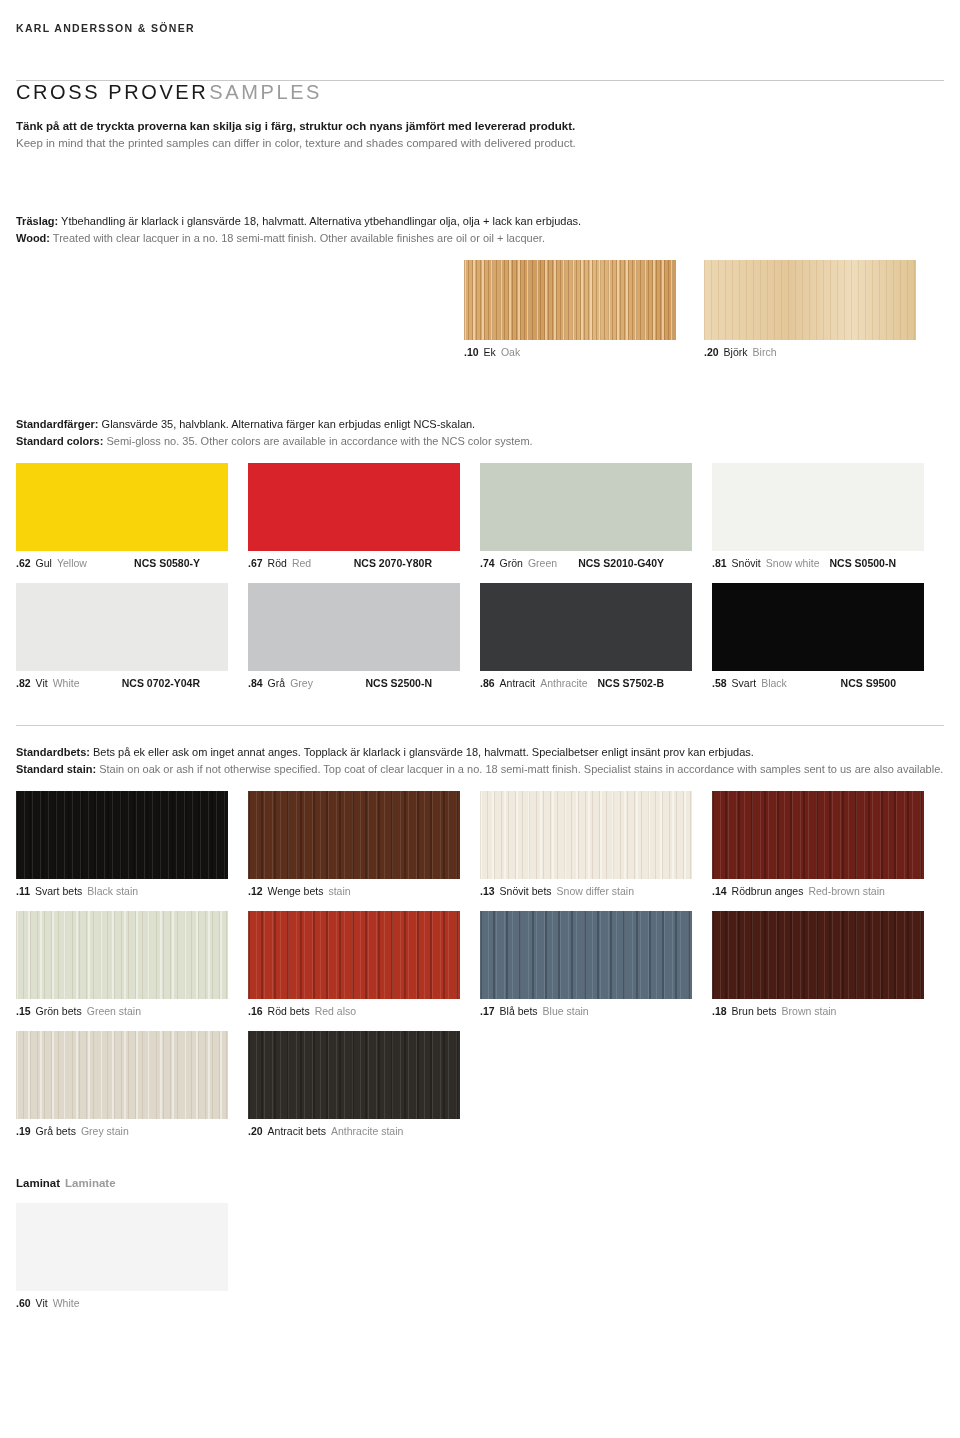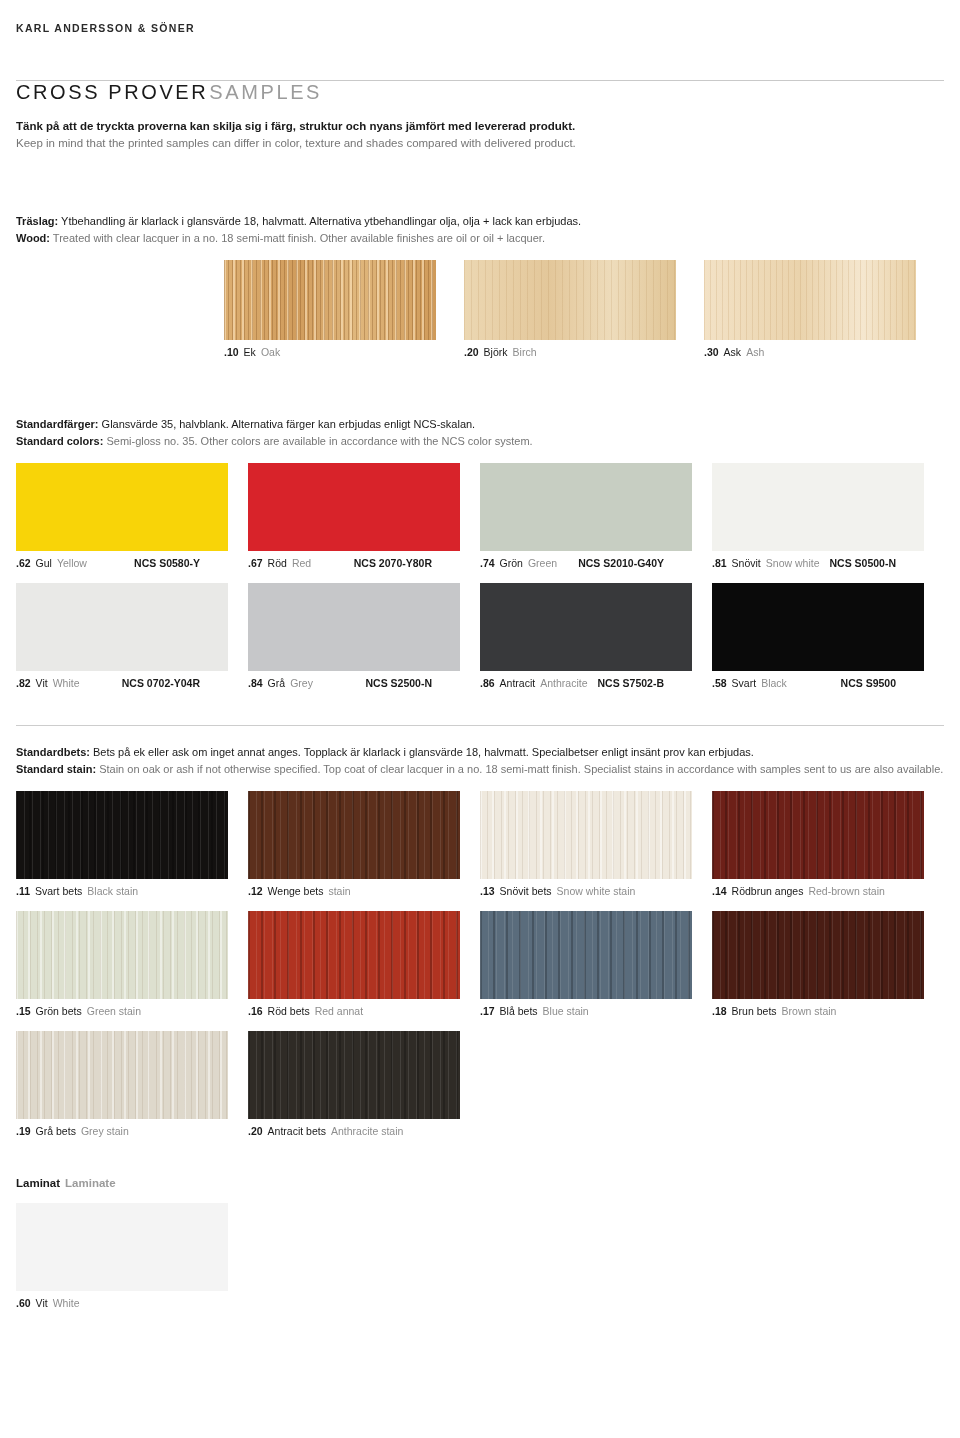--- a/index.html
+++ b/index.html
@@ -188,28 +188,20 @@
       </div>
     </div>
     <div class="cell">
       <div class="swatch grain-birch"></div>
       <div class="caption">
         <span class="code">.20</span>
         <span class="name-sv">Björk</span>
         <span class="name-en">Birch</span>
       </div>
     </div>
-    <div class="cell">
-      <div class="swatch grain-ash"></div>
-      <div class="caption">
-        <span class="code">.30</span>
-        <span class="name-sv">Ask</span>
-        <span class="name-en">Ash</span>
-      </div>
-    </div>
   </div>
 
   <div class="sect colors-sect">
     <div class="sv">
       <b>Standardfärger:</b><span> Glansvärde 35, halvblank. Alternativa färger kan erbjudas enligt NCS-skalan.</span>
     </div>
     <div class="en">
       <b>Standard colors:</b><span> Semi-gloss no. 35. Other colors are available in accordance with the NCS color system.</span>
     </div>
   </div>
@@ -318,21 +310,21 @@
         <span class="code">.12</span>
         <span class="name-sv">Wenge bets</span>
         <span class="name-en">stain</span>
       </div>
     </div>
     <div class="cell">
       <div class="swatch grain-light" style="background-color: rgb(239, 233, 222);"></div>
       <div class="caption">
         <span class="code">.13</span>
         <span class="name-sv">Snövit bets</span>
-        <span class="name-en">Snow white stain</span>
+        <span class="name-en">Snow differ stain</span>
       </div>
     </div>
     <div class="cell">
       <div class="swatch grain-dark" style="background-color: rgb(109, 32, 24);"></div>
       <div class="caption">
         <span class="code">.14</span>
         <span class="name-sv">Rödbrun anges</span>
         <span class="name-en">Red-brown stain</span>
       </div>
     </div>
@@ -345,21 +337,21 @@
         <span class="code">.15</span>
         <span class="name-sv">Grön bets</span>
         <span class="name-en">Green stain</span>
       </div>
     </div>
     <div class="cell">
       <div class="swatch grain-dark" style="background-color: rgb(176, 51, 33);"></div>
       <div class="caption">
         <span class="code">.16</span>
         <span class="name-sv">Röd bets</span>
-        <span class="name-en">Red annat</span>
+        <span class="name-en">Red also</span>
       </div>
     </div>
     <div class="cell">
       <div class="swatch grain-dark" style="background-color: rgb(90, 108, 124);"></div>
       <div class="caption">
         <span class="code">.17</span>
         <span class="name-sv">Blå bets</span>
         <span class="name-en">Blue stain</span>
       </div>
     </div>

